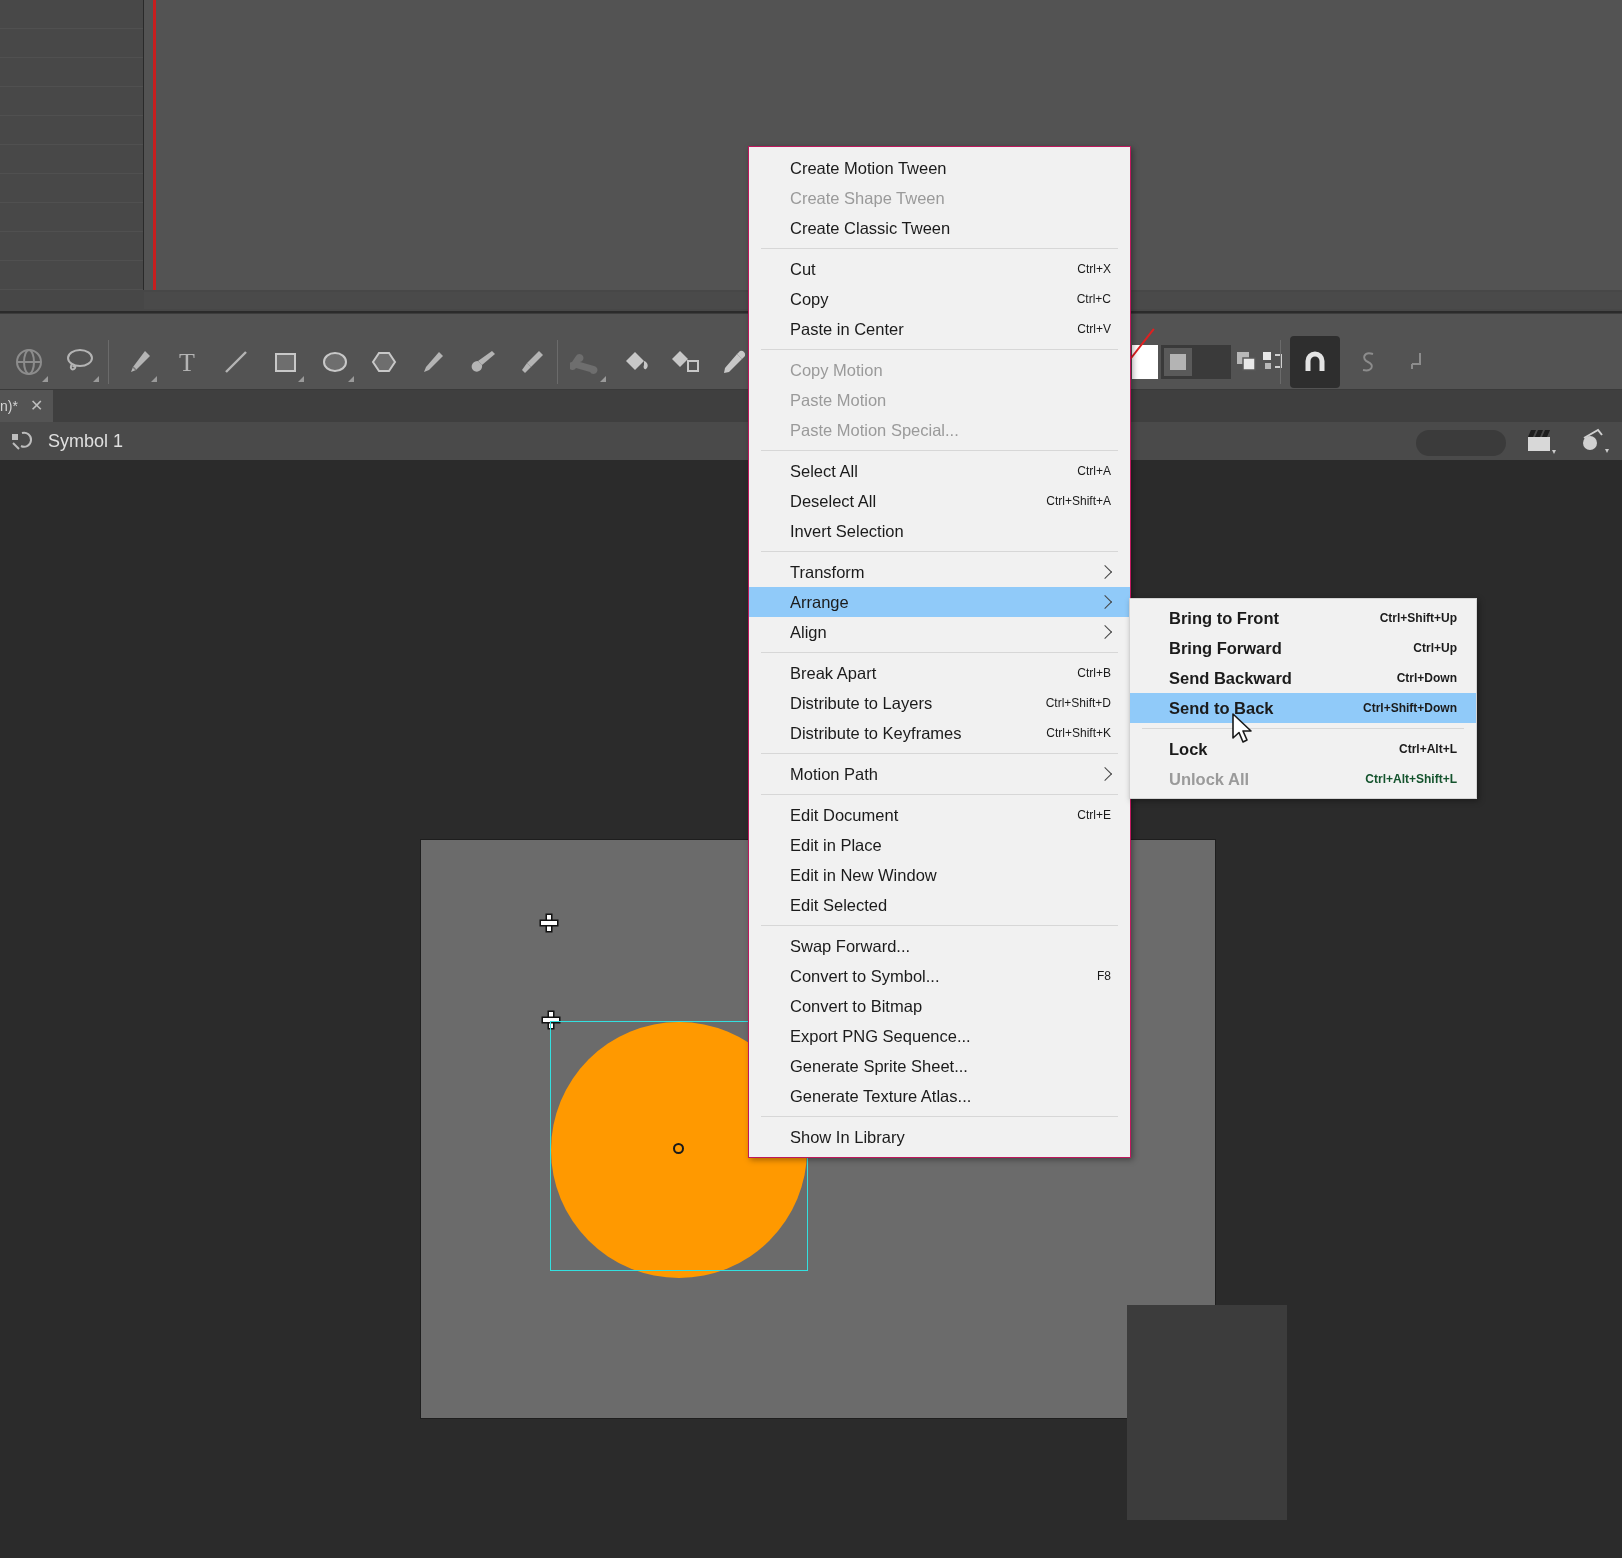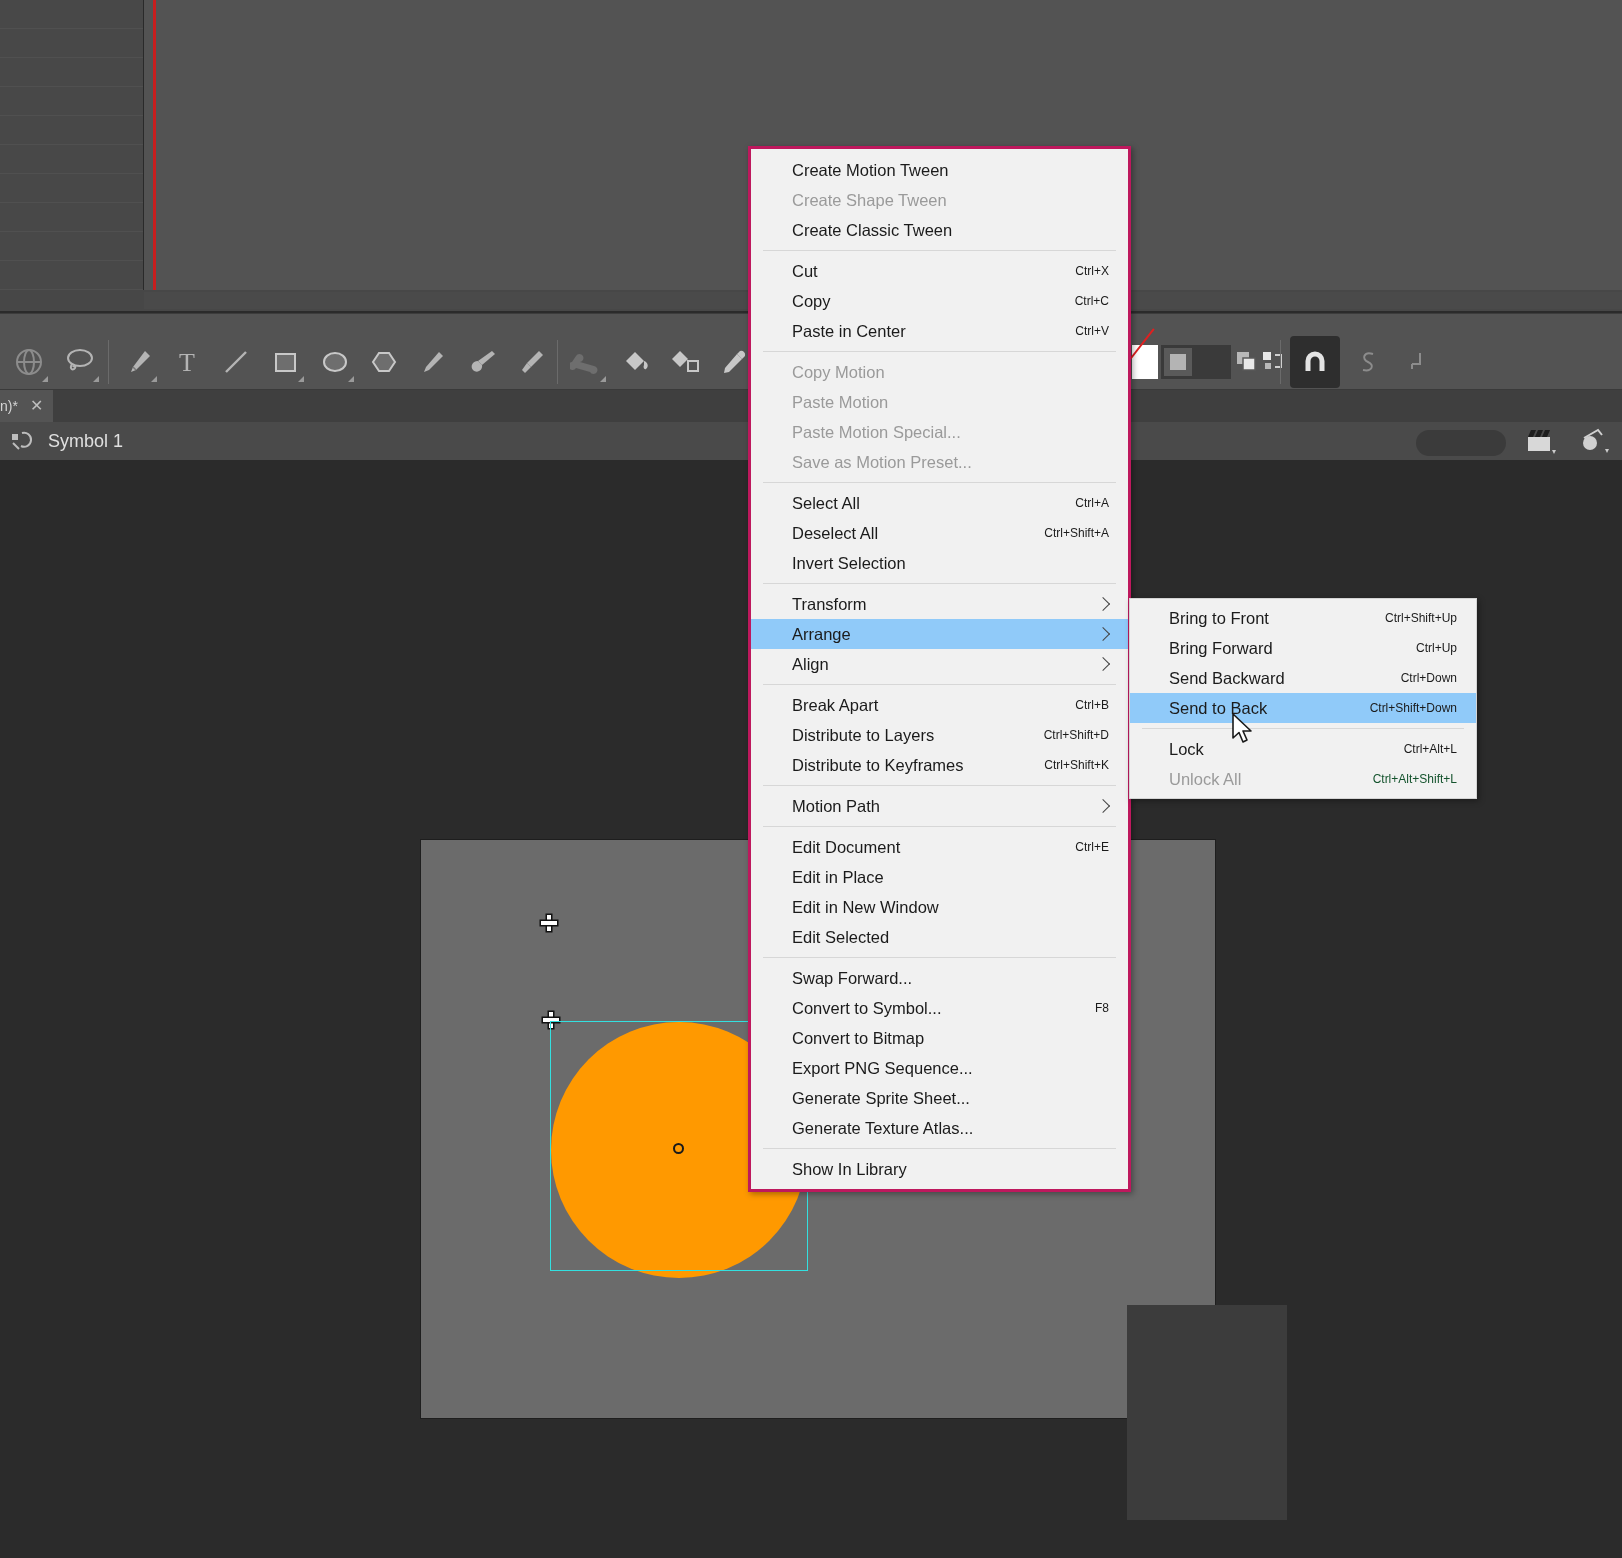--- a/index.html
+++ b/index.html
@@ -222,21 +222,21 @@
     box-sizing: border-box;
     background: transparent;
   }
 
   
   .ctxmenu {
     position: absolute;
     left: 748px; top: 146px;
     width: 383px;
     background: #f1f1f1;
-    border: 3px solid #be185d;
+    border: 1px solid #be185d;
     box-shadow: 2px 2px 6px rgba(0,0,0,0.35);
     padding: 6px 0 5px 0;
     box-sizing: border-box;
     z-index: 50;
   }
   .mi {
     position: relative;
     height: 30px;
     display: flex; align-items: center;
     padding: 0 14px 0 41px;
@@ -272,20 +272,21 @@
   .submenu {
     position: absolute;
     left: 1129px; top: 598px;
     width: 348px;
     background: #f1f1f1;
     border: 1px solid #d4d4d4;
     box-shadow: 2px 2px 6px rgba(0,0,0,0.35);
     padding: 4px 0 4px 0;
     box-sizing: border-box;
     z-index: 60;
+    font-weight: bold;
   }
   .submenu .mi { padding-left: 39px; }
 
   
   .cursor {
     position: absolute;
     left: 1231px; top: 713px;
     z-index: 90;
   }
 </style>
@@ -552,23 +553,20 @@
       <div class="msep"></div>
       <div class="mi disabled">
         <span class="lbl">Copy Motion</span>
       </div>
       <div class="mi disabled">
         <span class="lbl">Paste Motion</span>
       </div>
       <div class="mi disabled">
         <span class="lbl">Paste Motion Special...</span>
       </div>
-      <div class="mi disabled">
-        <span class="lbl">Save as Motion Preset...</span>
-      </div>
       <div class="msep"></div>
       <div class="mi">
         <span class="lbl">Select All</span>
         <span class="sc">Ctrl+A</span>
       </div>
       <div class="mi">
         <span class="lbl">Deselect All</span>
         <span class="sc">Ctrl+Shift+A</span>
       </div>
       <div class="mi">

